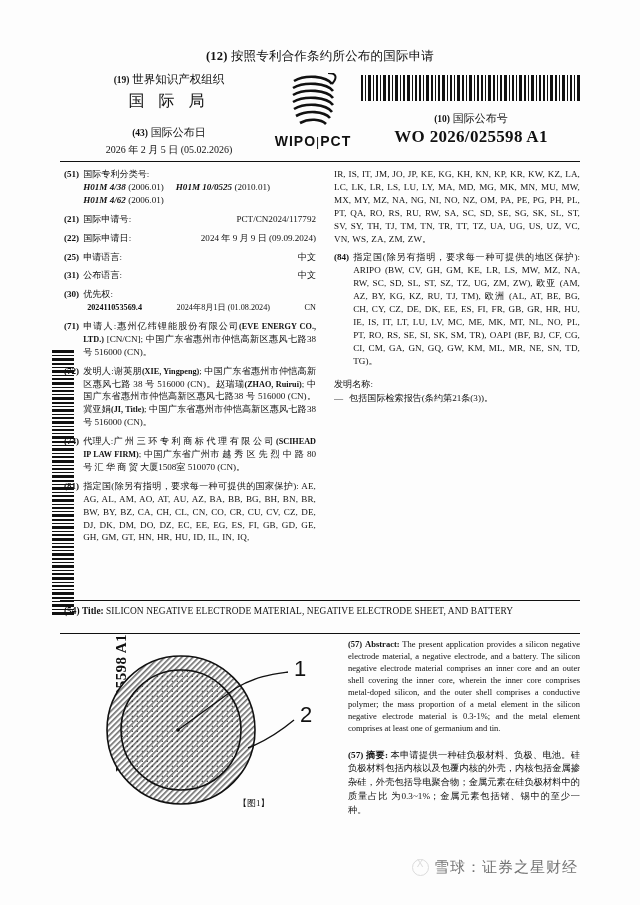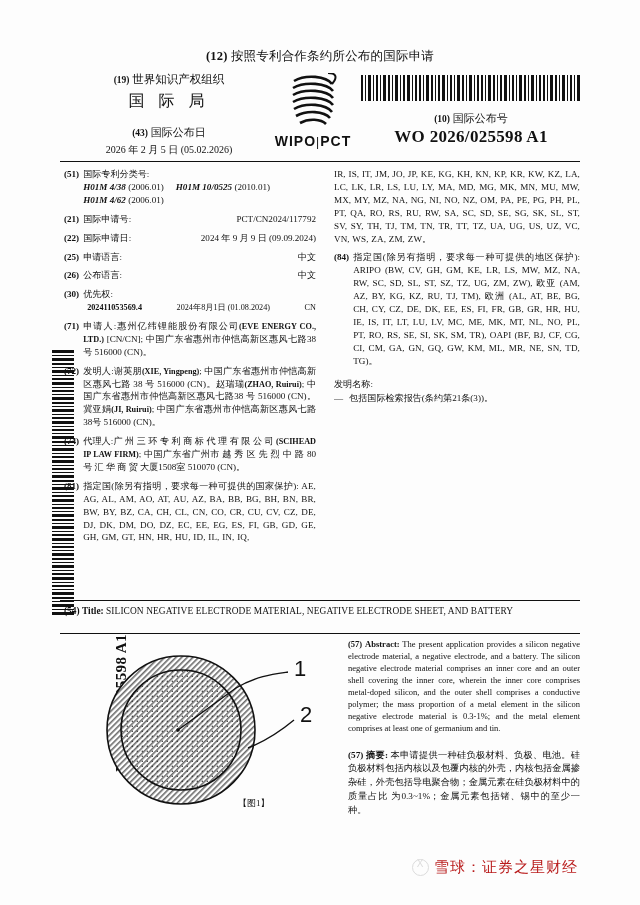--- a/index.html
+++ b/index.html
@@ -239,21 +239,21 @@
   .abstract .num { font-weight: bold; }
 
   
   .watermark {
     position: absolute;
     left: 412px;
     top: 858px;
     display: flex;
     align-items: center;
     gap: 5px;
-    color: #b91c1c;
+    color: #737373;
     font-size: 15px;
     font-family: "Liberation Sans", sans-serif;
     letter-spacing: 1px;
     white-space: nowrap;
   }
   .wm-logo {
     width: 15px; height: 15px;
     border: 1.4px solid #dcdcdc;
     border-radius: 50%;
     position: relative;
@@ -423,21 +423,21 @@
 
     <div class="fld">
       <span class="num">(25)</span>
       <span class="body row2">
         <span class="lbl">申请语言:</span>
         <span class="val">中文</span>
       </span>
     </div>
 
     <div class="fld">
-      <span class="num">(26)</span>
+      <span class="num">(31)</span>
       <span class="body row2">
         <span class="lbl">公布语言:</span>
         <span class="val">中文</span>
       </span>
     </div>
 
     <div class="fld">
       <span class="num">(30)</span>
       <span class="body">
         <div>优先权:</div>
@@ -452,21 +452,21 @@
     <div class="fld">
       <span class="num">(71)</span>
       <span class="body justcn">
         <span>申请人:</span><span>惠州亿纬锂能股份有限公司</span><span class="en">(EVE ENERGY CO., LTD.)</span><span> [CN/CN]; 中国广东省惠州市仲恺高新区惠风七路38号 516000 (CN)。</span>
       </span>
     </div>
 
     <div class="fld">
       <span class="num">(72)</span>
       <span class="body justcn">
-        <span>发明人:</span><span>谢英朋</span><span class="en">(XIE, Yingpeng)</span><span>; 中国广东省惠州市仲恺高新区惠风七路 38 号 516000 (CN)。</span><span>赵瑞瑞</span><span class="en">(ZHAO, Ruirui)</span><span>; 中国广东省惠州市仲恺高新区惠风七路38 号 516000 (CN)。</span><span>冀亚娟</span><span class="en">(JI, Ruirui)</span><span>; 中国广东省惠州市仲恺高新区惠风七路38号 516000 (CN)。</span>
+        <span>发明人:</span><span>谢英朋</span><span class="en">(XIE, Yingpeng)</span><span>; 中国广东省惠州市仲恺高新区惠风七路 38 号 516000 (CN)。</span><span>赵瑞瑞</span><span class="en">(ZHAO, Ruirui)</span><span>; 中国广东省惠州市仲恺高新区惠风七路38 号 516000 (CN)。</span><span>冀亚娟</span><span class="en">(JI, Title)</span><span>; 中国广东省惠州市仲恺高新区惠风七路38号 516000 (CN)。</span>
       </span>
     </div>
 
     <div class="fld">
       <span class="num">(74)</span>
       <span class="body justcn">
         <span>代理人:</span><span>广 州 三 环 专 利 商 标 代 理 有 限 公 司</span><span class="en"> (SCIHEAD IP LAW FIRM)</span><span>; 中国广东省广州市 越 秀 区 先 烈 中 路 80 号 汇 华 商 贸 大厦1508室 510070 (CN)。</span>
       </span>
     </div>
 

